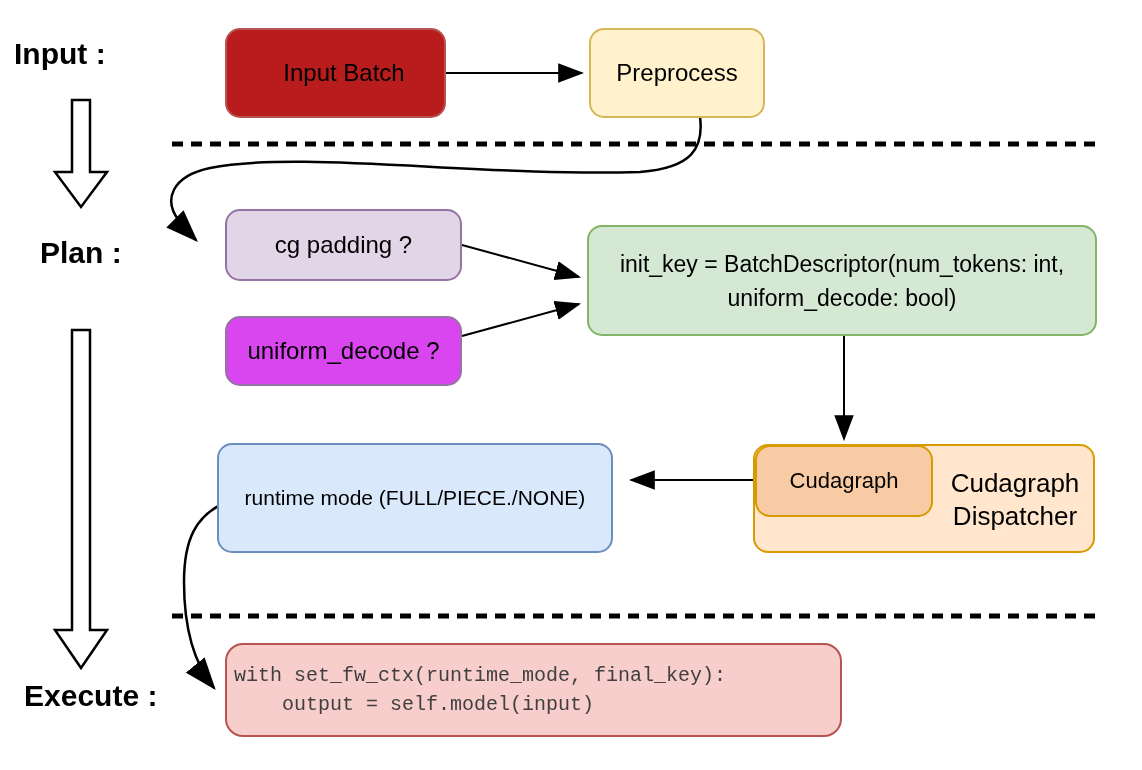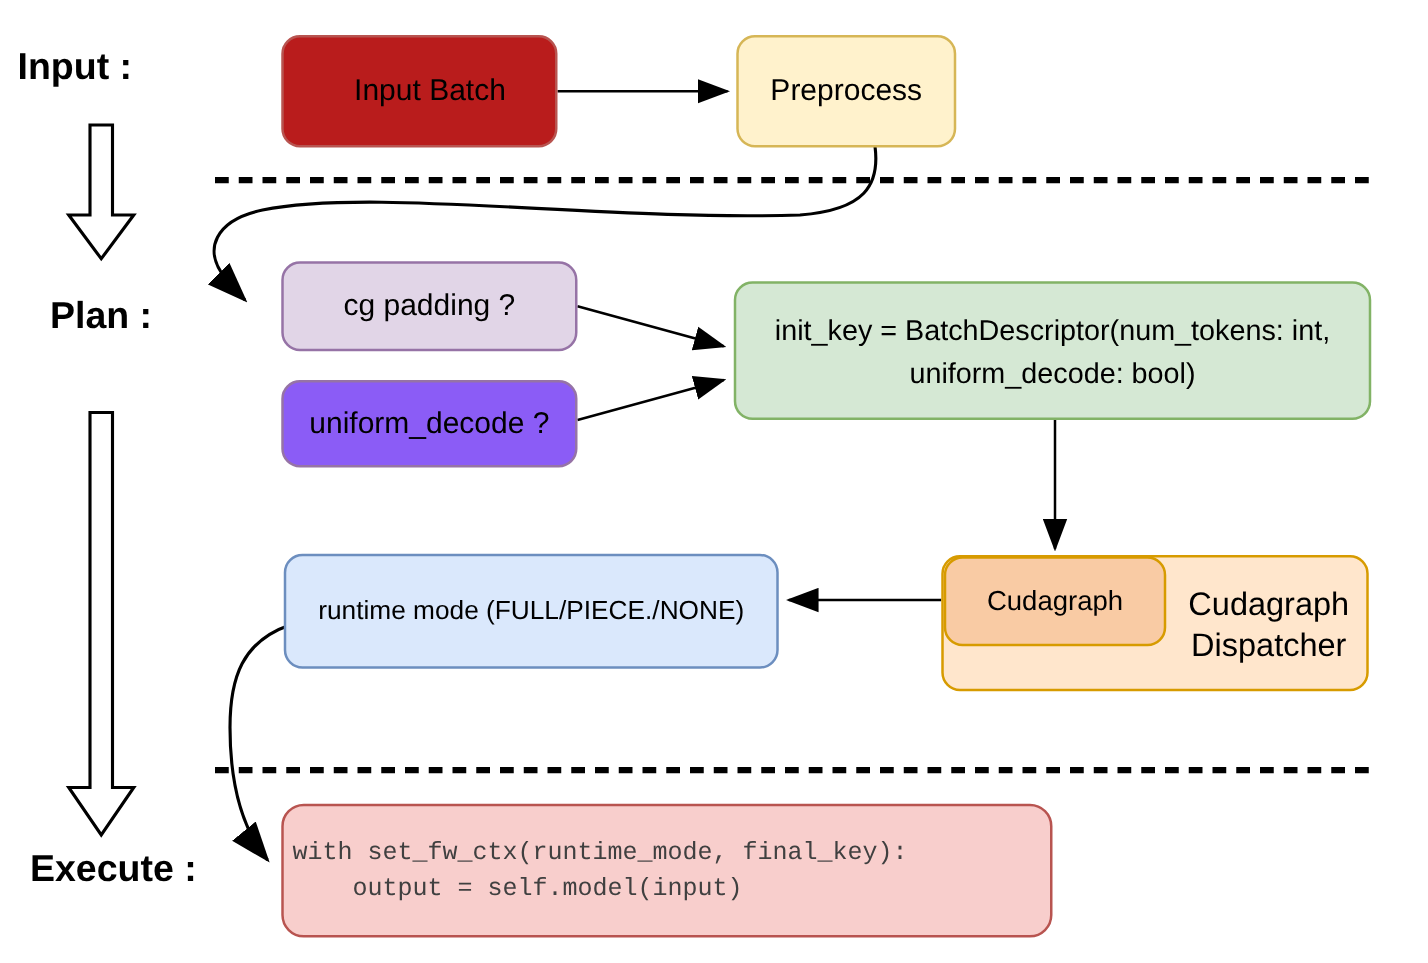--- a/index.html
+++ b/index.html
@@ -66,39 +66,39 @@
   <div class="node fs24" style="left: 225px; top: 28px; width: 221px; height: 90px; background-color: #b91c1c; border-color: rgb(184, 84, 80); padding-left: 17px;">
     <span class="line">Input Batch</span>
   </div>
   <div class="node fs24" style="left: 589px; top: 28px; width: 176px; height: 90px; background-color: rgb(255, 242, 204); border-color: rgb(214, 182, 86);">
     <span class="line">Preprocess</span>
   </div>
 
   <div class="node fs24" style="left: 225px; top: 209px; width: 237px; height: 72px; background-color: rgb(225, 213, 231); border-color: rgb(150, 115, 166);">
     <span class="line">cg padding ?</span>
   </div>
-  <div class="node fs24" style="left: 225px; top: 304px; width: 237px; height: 70px; background-color: #8b5cf6; border-color: rgb(150, 115, 166);">
+  <div class="node fs24" style="left: 225px; top: 316px; width: 237px; height: 70px; background-color: #d946ef; border-color: rgb(150, 115, 166);">
     <span class="line">uniform_decode ?</span>
   </div>
   <div class="node fs23" style="left: 587px; top: 225px; width: 510px; height: 111px; background-color: rgb(213, 232, 212); border-color: rgb(130, 179, 102);">
     <span class="line">init_key = BatchDescriptor(num_tokens: int,</span>
     <span class="line">uniform_decode: bool)</span>
   </div>
 
   <div class="node" style="left: 753px; top: 444px; width: 342px; height: 109px; background-color: rgb(255, 230, 204); border-color: rgb(215, 155, 0);"></div>
   <div class="dispatcher-text" style="left:935px;top:467px;width:160px;">
     <span class="line">Cudagraph</span>
     <span class="line">Dispatcher</span>
   </div>
   <div class="node fs22" style="left: 755px; top: 445px; width: 178px; height: 72px; background-color: rgb(249, 203, 164); border-color: rgb(215, 155, 0);">
     <span class="line">Cudagraph</span>
   </div>
 
-  <div class="node fs21" style="left: 227px; top: 443px; width: 396px; height: 92px; background-color: rgb(218, 232, 252); border-color: rgb(108, 142, 191);">
+  <div class="node fs21" style="left: 217px; top: 443px; width: 396px; height: 110px; background-color: rgb(218, 232, 252); border-color: rgb(108, 142, 191);">
     <span class="line">runtime mode (FULL/PIECE./NONE)</span>
   </div>
 
-  <div class="node code-node" style="left: 225px; top: 643px; width: 617px; height: 107px; background-color: rgb(248, 206, 204); border-color: rgb(184, 84, 80);">
+  <div class="node code-node" style="left: 225px; top: 643px; width: 617px; height: 94px; background-color: rgb(248, 206, 204); border-color: rgb(184, 84, 80);">
     <span class="line">with set_fw_ctx(runtime_mode, final_key):</span>
     <span class="line">    output = self.model(input)</span>
   </div>
 
 </div>
 
 </body></html>

